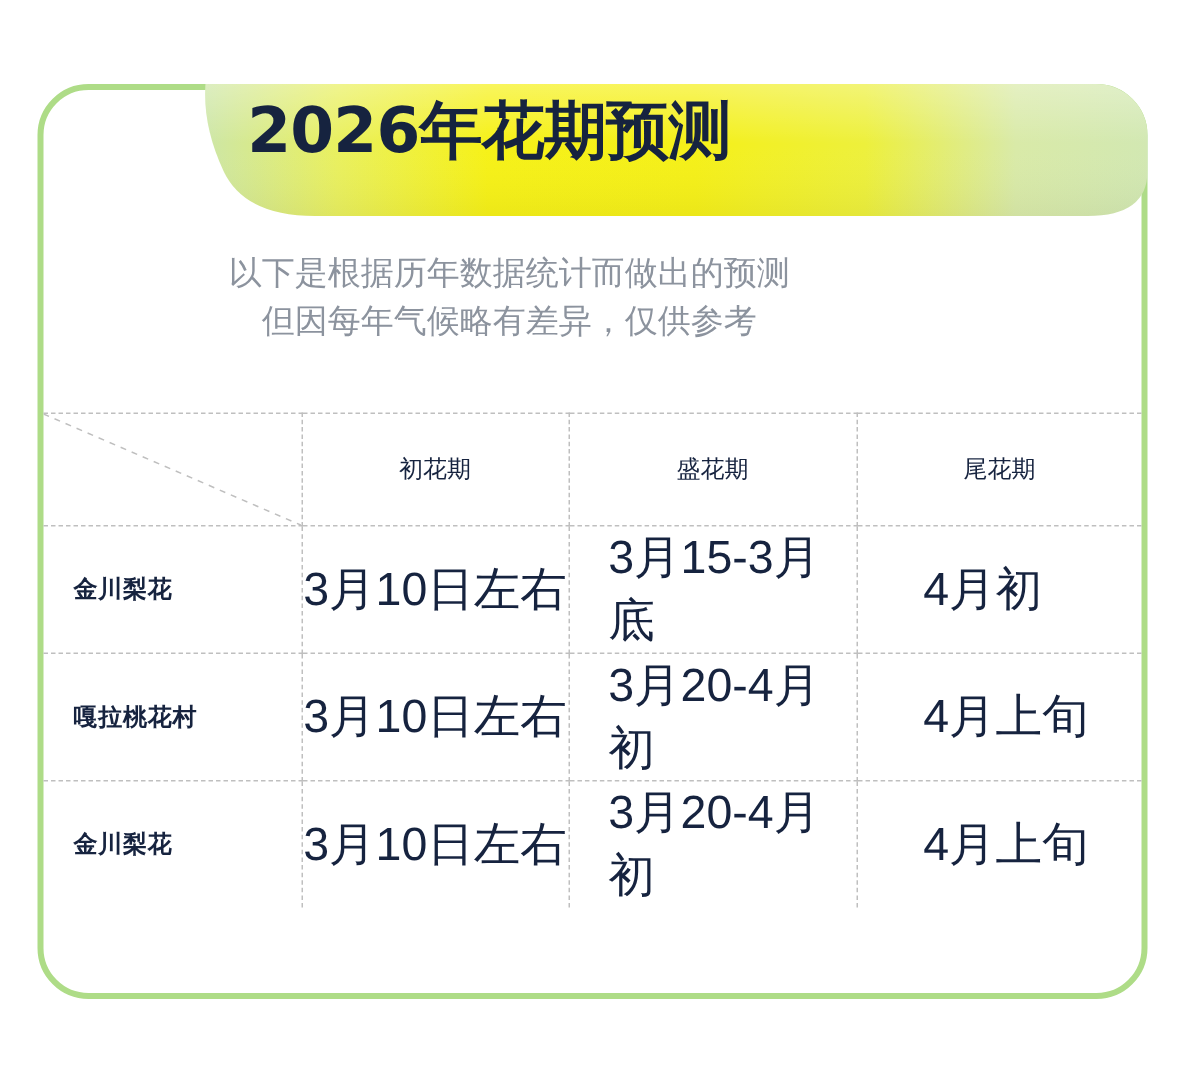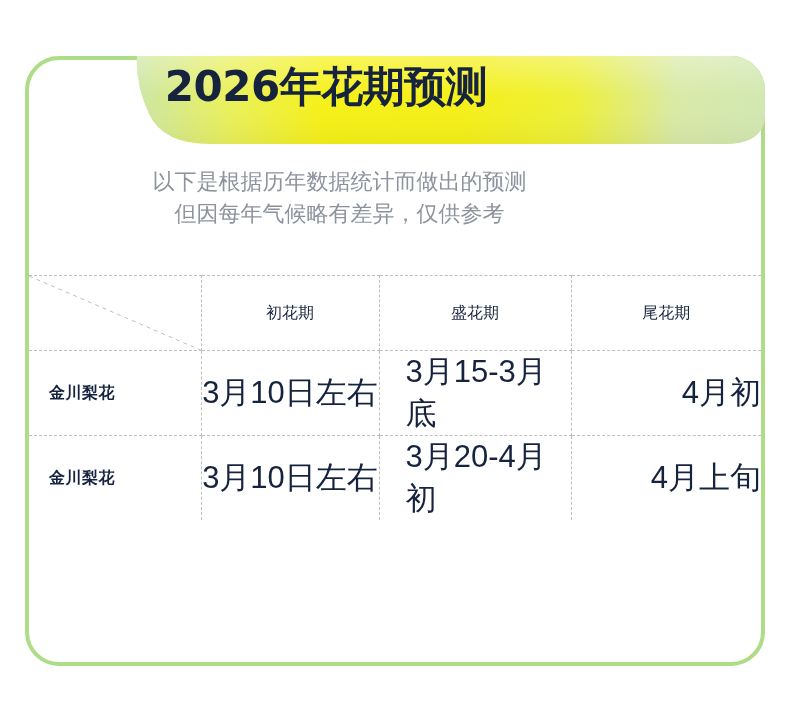--- a/index.html
+++ b/index.html
@@ -135,21 +135,21 @@
   .data-row td { height: 69px; font-size: 31px; }
   .data-row td.rowname {
     font-weight: bold;
     font-size: 16px;
     text-align: left;
     padding-left: 20px;
     letter-spacing: 0.5px;
   }
   .data-row td.v1 { text-align: center; }
   .data-row td.v2 { text-align: left; padding-left: 26px; }
-  .data-row td.v3 { text-align: right; padding-left: 44px; }
+  .data-row td.v3 { text-align: left; padding-left: 44px; }
 </style>
 </head>
 <body>
 
 <div class="page">
 
   <div class="card"></div>
 
   <div class="banner-wrap">
     <svg class="banner-svg" width="740" height="90" viewBox="0 0 740 90">
@@ -202,20 +202,26 @@
       </tr>
     </thead>
     <tbody>
       <tr class="data-row">
         <td class="rowname">金川梨花</td>
         <td class="v1">3月10日左右</td>
         <td class="v2">3月15-3月底</td>
         <td class="v3">4月初</td>
       </tr>
       <tr class="data-row">
+        <td class="rowname">嘎拉桃花村</td>
+        <td class="v1">3月10日左右</td>
+        <td class="v2">3月20-4月初</td>
+        <td class="v3">4月上旬</td>
+      </tr>
+      <tr class="data-row">
         <td class="rowname">金川梨花</td>
         <td class="v1">3月10日左右</td>
         <td class="v2">3月20-4月初</td>
         <td class="v3">4月上旬</td>
       </tr>
     </tbody>
   </table>
 
 </div>
 

